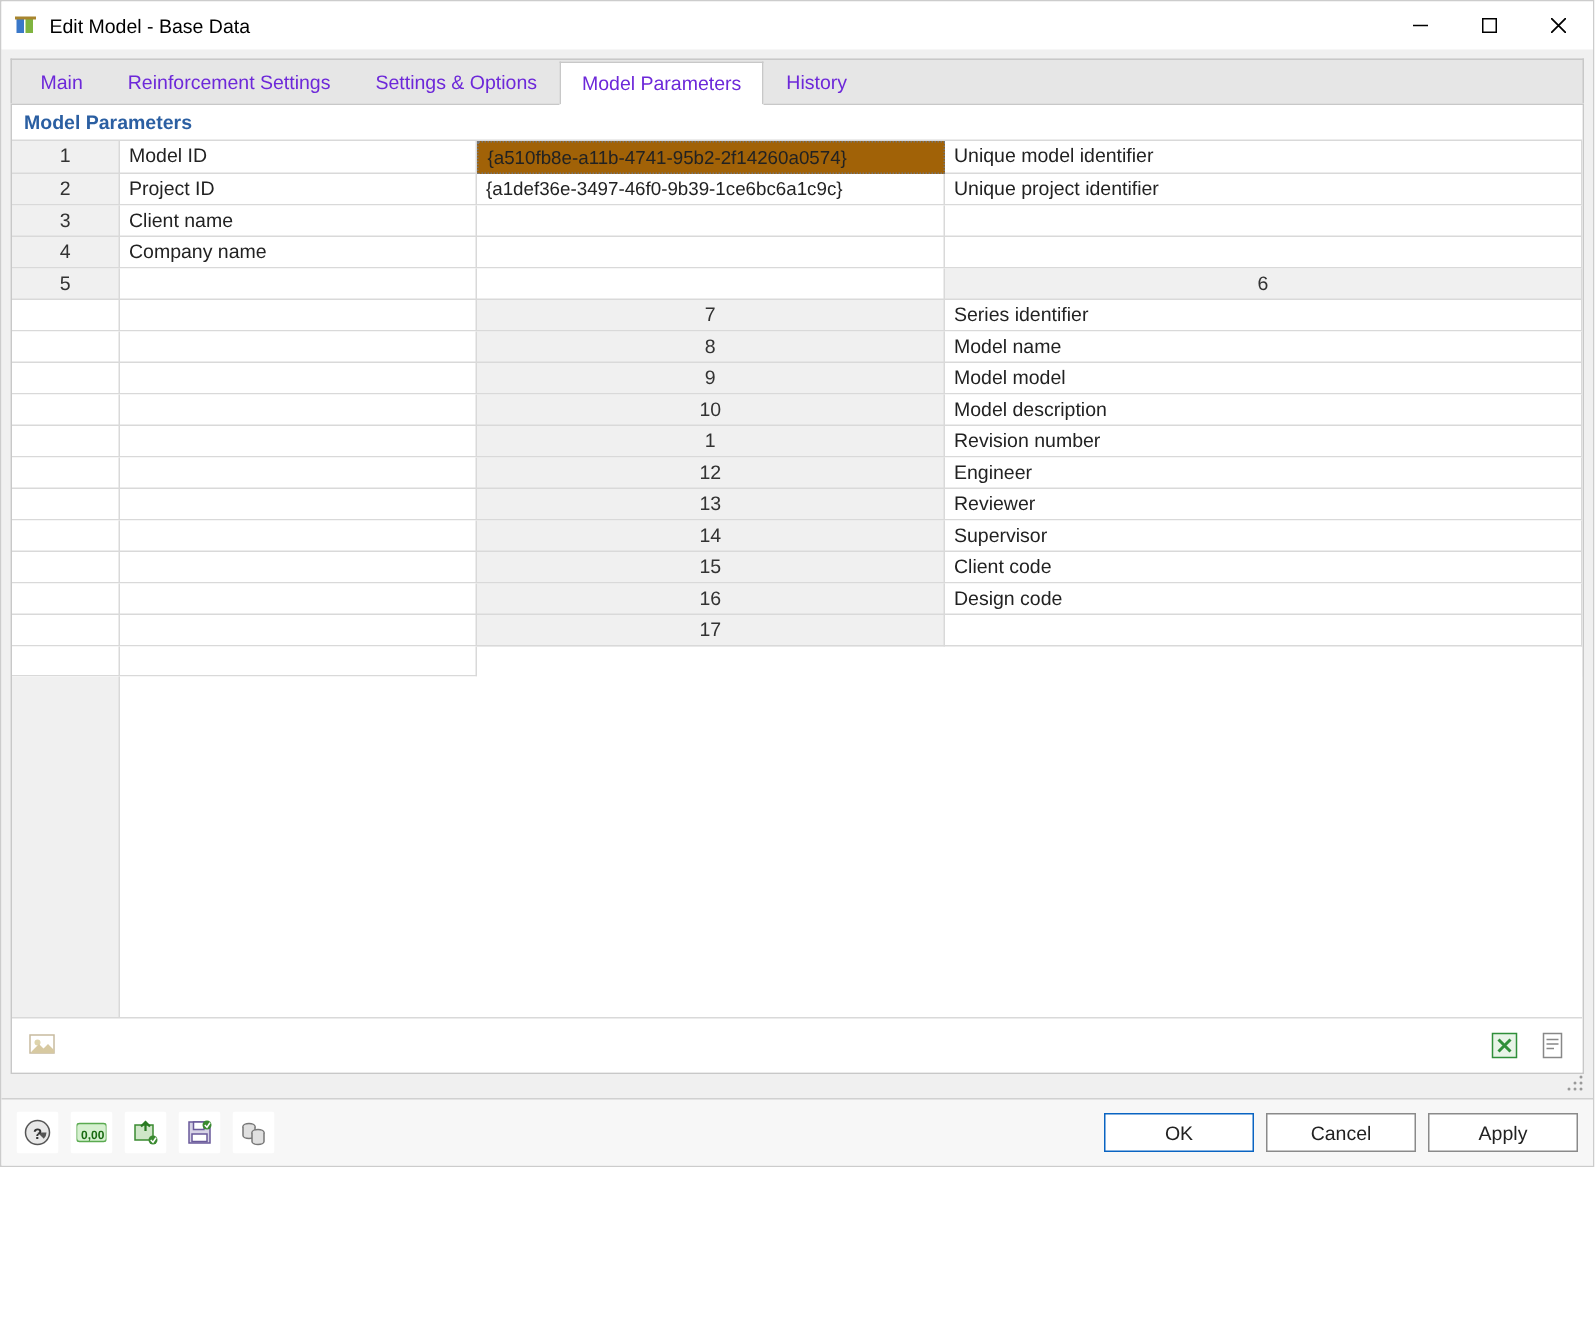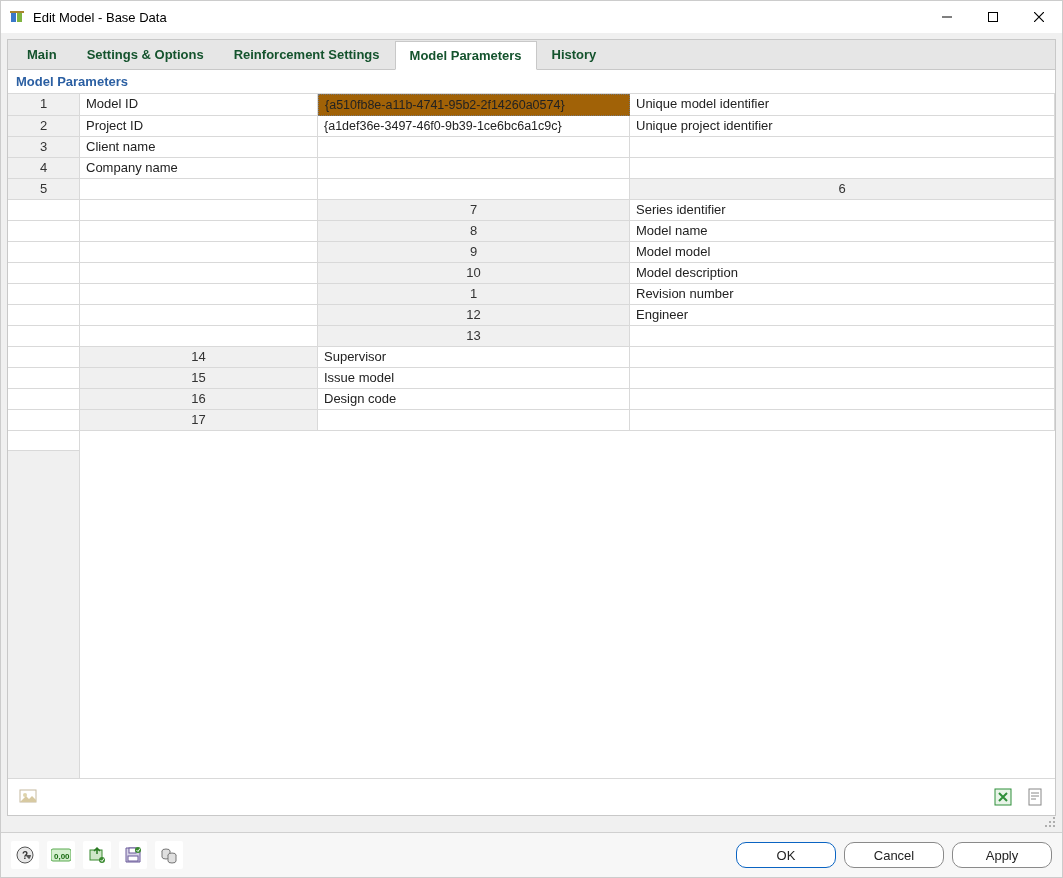--- a/index.html
+++ b/index.html
@@ -1,28 +1,28 @@
 <!DOCTYPE html>
 <html><head>
 <meta charset="utf-8">
 <style>
   * { box-sizing: border-box; }
   html, body { margin:0; padding:0; width:1063px; height:878px; font-family:"Segoe UI", Arial, sans-serif; font-size:13px; color:#222; background:#fff; }
-  .window { width:1063px; height:878px; display:flex; flex-direction:column; border:1px solid #ccc; background:#fff; }
+  .window { width:1063px; height:778px; display:flex; flex-direction:column; border:1px solid #ccc; background:#fff; }
   
   .titlebar { height:32px; display:flex; align-items:center; padding:0 0 0 8px; background:#fff; }
   .titlebar .app-icon { width:16px; height:16px; margin-right:8px; display:flex; align-items:center; flex-shrink:0; }
   .titlebar .title { flex:0 0 auto; font-size:13px; color:#000; }
   .titlebar .spacer { flex:1; }
   .titlebar .win-btn { width:46px; height:32px; display:flex; align-items:center; justify-content:center; color:#000; }
   
   .client { flex:1; display:flex; flex-direction:column; padding:6px 6px 4px 6px; background:#f0f0f0; }
   
   .tabstrip { display:flex; gap:0; padding:0 4px; background:#e6e6e6; border:1px solid #c8c8c8; border-bottom:none; }
-  .tab { padding:6px 14px 6px 14px; font-size:13px; color:#14532d; background:#e6e6e6; border:1px solid transparent; border-bottom:none; cursor:default;font-weight:bold; }
+  .tab { padding:6px 14px 6px 14px; font-size:13px; color:#6d28d9; background:#e6e6e6; border:1px solid transparent; border-bottom:none; cursor:default; }
   .tab.active { background:#fff; border:1px solid #c8c8c8; border-bottom:1px solid #fff; position:relative; top:1px; }
   
   .tabcontent { flex:1; display:flex; flex-direction:column; background:#fff; border:1px solid #c8c8c8; padding:0; overflow:hidden; }
   .section-header { font-weight:bold; color:#2b5fa2; padding:4px 8px 4px 8px; background:#fff; border-bottom:1px solid #d9d9d9; font-size:13px; }
   .grid-wrap { flex:1; display:flex; flex-direction:column; overflow:hidden; }
   .grid { display:grid; grid-template-columns:72px 238px 312px 1fr; }
   .cell { border-right:1px solid #d9d9d9; border-bottom:1px solid #d9d9d9; padding:1px 6px 1px 6px; min-height:20px; line-height:18px; background:#fff; white-space:nowrap; overflow:hidden; text-overflow:ellipsis; }
   .cell.rowhead { text-align:center; background:#f0f0f0; color:#333; }
   .cell.value { font-size:12.5px; }
   .cell.value.editing { border:1px dotted #777; background:#a16207; }
@@ -31,21 +31,21 @@
   .grid-fill .rest { flex:1; }
   
   .grid-footer { display:flex; align-items:center; padding:4px 6px; border-top:1px solid #d9d9d9; background:#fff; gap:4px; }
   .grid-footer .spacer { flex:1; }
   .icon-btn { width:28px; height:28px; display:flex; align-items:center; justify-content:center; border:1px solid transparent; border-radius:2px; background:#fff; }
   .icon-btn.disabled { opacity:0.55; }
   
   .dlg-footer { display:flex; align-items:center; gap:8px; padding:8px 10px; background:#f7f7f7; border-top:1px solid #d0d0d0; }
   .dlg-footer .left { display:flex; gap:8px; }
   .dlg-footer .spacer { flex:1; }
-  .dlg-btn { min-width:100px; height:26px; border:1px solid #8a8a8a; border-radius:10px; background:#fff; font-size:13px; display:flex; align-items:center; justify-content:center; }
+  .dlg-btn { min-width:100px; height:26px; border:1px solid #8a8a8a; border-radius:0; background:#fff; font-size:13px; display:flex; align-items:center; justify-content:center; }
   .dlg-btn.primary { border-color:#0a64c2; }
   svg { display:block; }
   
   .grip { width:14px; height:14px; align-self:flex-end; margin:-2px 0 0 0; }
 </style>
 </head>
 <body>
 
 <div class="window">
 
@@ -73,22 +73,22 @@
       <svg width="10" height="10" viewBox="0 0 10 10">
           <path d="M0 0 L10 10 M10 0 L0 10" stroke="#000" stroke-width="1.2"></path>
         </svg>
     </div>
   </div>
 
   <div class="client">
 
     <div class="tabstrip">
       <div class="tab">Main</div>
+      <div class="tab">Reinforcement Settings</div>
       <div class="tab">Settings &amp; Options</div>
-      <div class="tab">Reinforcement Settings</div>
       <div class="tab active">Model Parameters</div>
       <div class="tab">History</div>
     </div>
 
     <div class="tabcontent">
       <div class="section-header">Model Parameters</div>
 
       <div class="grid-wrap">
         <div class="grid" id="grid">
             <div class="cell rowhead ">1</div>
@@ -131,28 +131,29 @@
             <div class="cell row-odd"></div>
             <div class="cell rowhead ">1</div>
             <div class="cell ">Revision number</div>
             <div class="cell value "></div>
             <div class="cell "></div>
             <div class="cell rowhead row-odd">12</div>
             <div class="cell row-odd">Engineer</div>
             <div class="cell value row-odd"></div>
             <div class="cell row-odd"></div>
             <div class="cell rowhead ">13</div>
+            <div class="cell ">Reviewer</div>
             <div class="cell value "></div>
             <div class="cell "></div>
             <div class="cell rowhead row-odd">14</div>
             <div class="cell row-odd">Supervisor</div>
             <div class="cell value row-odd"></div>
             <div class="cell row-odd"></div>
             <div class="cell rowhead ">15</div>
-            <div class="cell ">Issue model</div>
+            <div class="cell ">Client code</div>
             <div class="cell value "></div>
             <div class="cell "></div>
             <div class="cell rowhead row-odd">16</div>
             <div class="cell row-odd">Design code</div>
             <div class="cell value row-odd"></div>
             <div class="cell row-odd"></div>
             <div class="cell rowhead ">17</div>
             <div class="cell "></div>
             <div class="cell value "></div>
             <div class="cell "></div>

